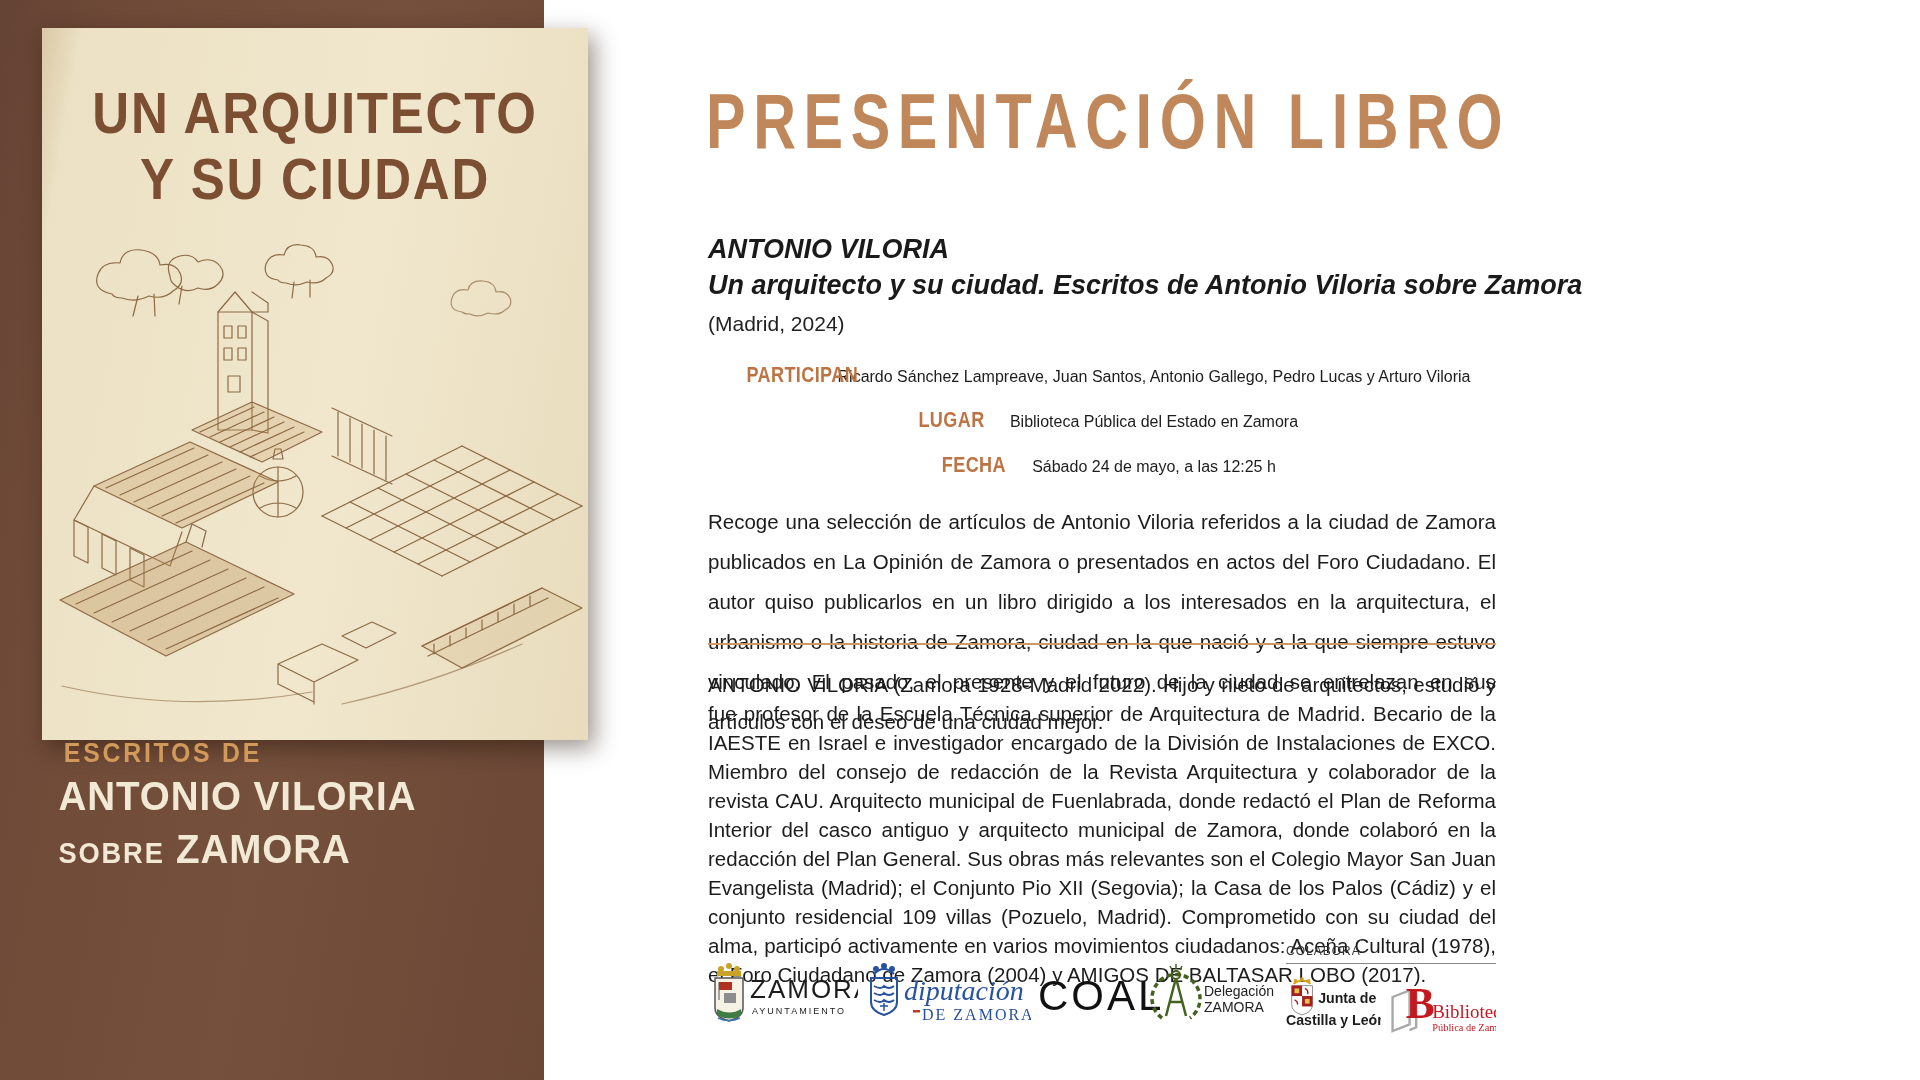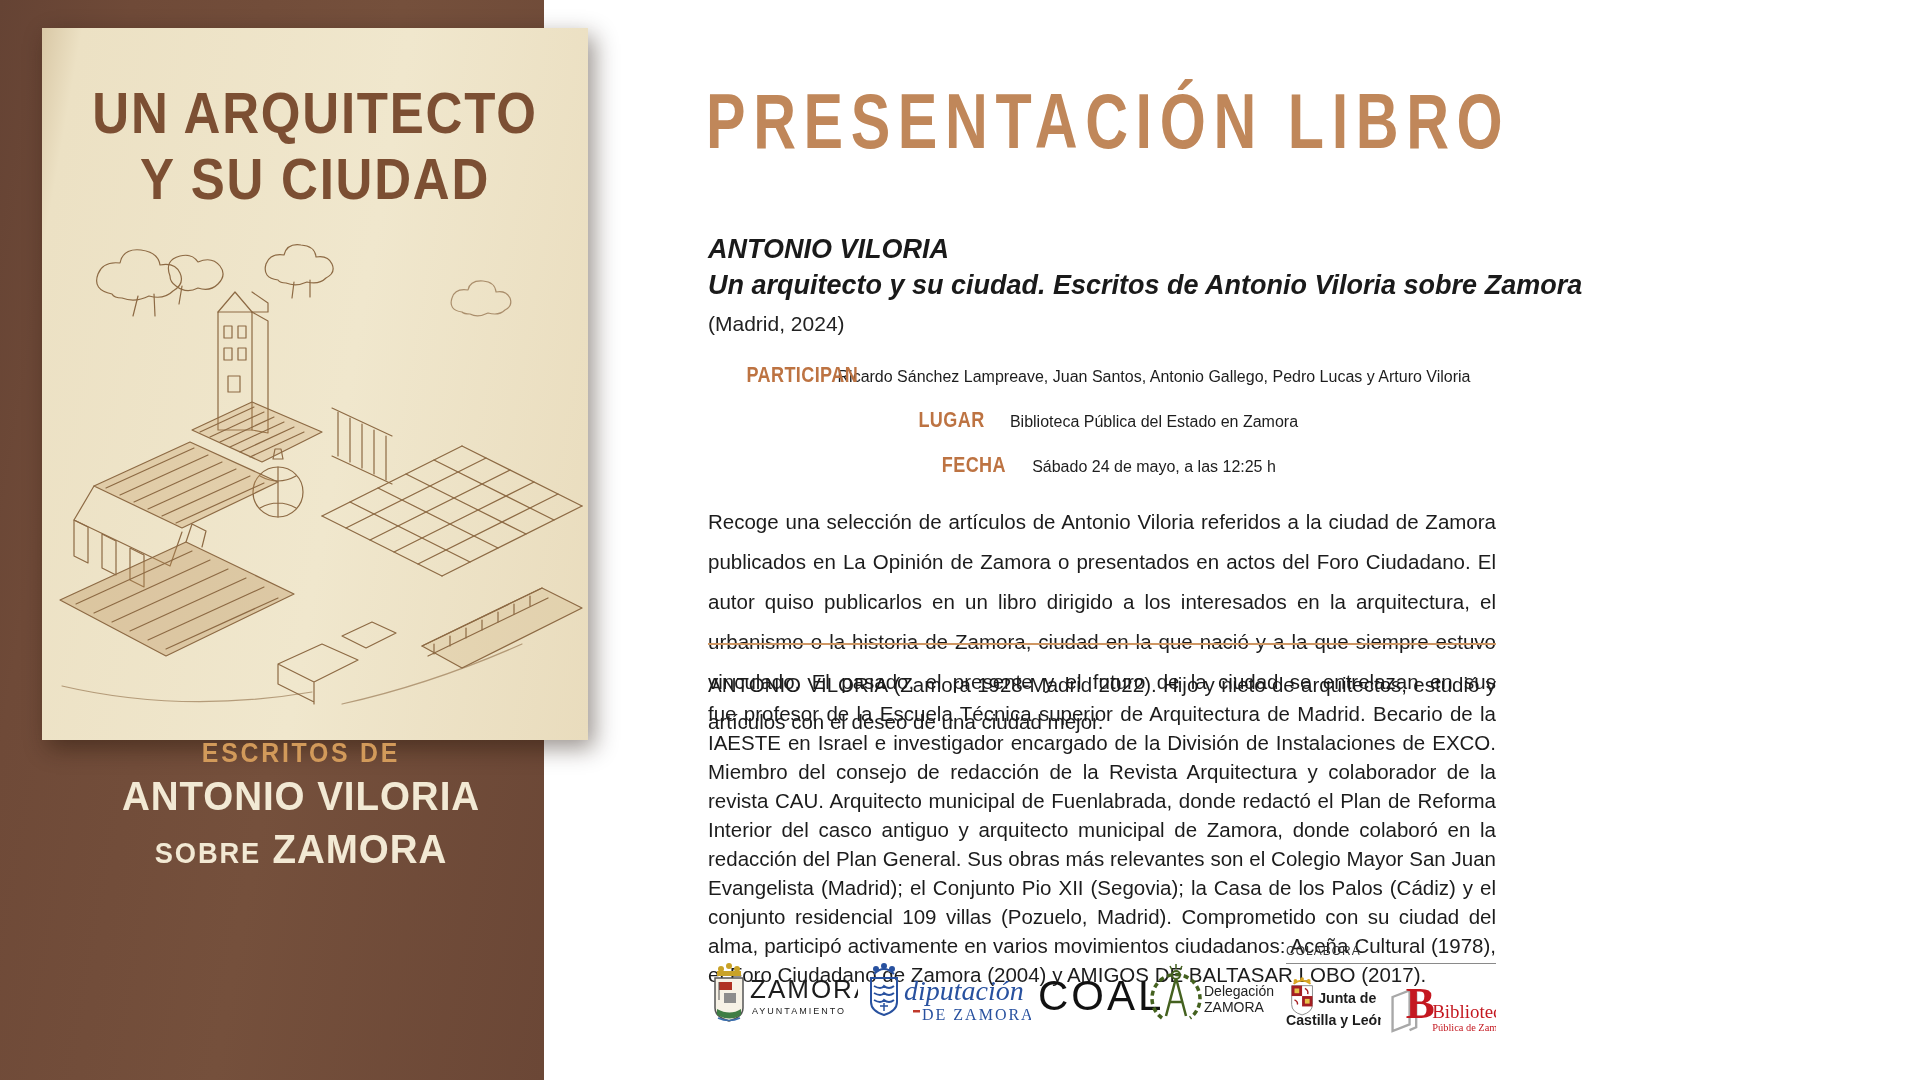--- a/index.html
+++ b/index.html
@@ -11,21 +11,21 @@
   
   .left-panel { left:0; top:0; width:544px; height:1080px;
     background:linear-gradient(100deg,#654334 0%, #6f4a38 18%, #75503c 55%, #6b4736 100%); }
   .book-cover { position:absolute; left:42px; top:28px; width:546px; height:712px;
     background:linear-gradient(100deg,#d9c8a6 0%, #ece1c4 6%, #f0e7cd 55%, #e9dcbd 100%);
     box-shadow:6px 8px 22px rgba(30,15,5,.45); }
   .cover-title { position:absolute; left:0; top:52px; width:100%; text-align:center;
     color:#7c4f33; font-weight:800; font-size:58px; line-height:66px; letter-spacing:2px;
     transform:scaleX(.88); transform-origin:center top; white-space:nowrap; }
   .cover-art { position:absolute; left:0; top:188px; width:546px; height:520px; }
-  .cover-footer { position:absolute; left:28px; top:738px; width:546px; text-align:center; }
+  .cover-footer { position:absolute; left:42px; top:738px; width:546px; text-align:left; }
   .cf-line1 { color:#d29a5a; font-weight:700; font-size:27px; letter-spacing:3px;
               transform:scaleX(.92); transform-origin:center; }
   .cf-line2 { color:#f2e9d4; font-weight:800; font-size:41px; letter-spacing:1px; margin-top:4px;
               transform:scaleX(.94); transform-origin:center; }
   .cf-line3 { color:#f2e9d4; margin-top:6px; transform:scaleX(.94); transform-origin:center; }
   .cf-small { font-weight:700; font-size:29px; letter-spacing:2px; margin-right:12px; }
   .cf-large { font-weight:800; font-size:41px; letter-spacing:1px; }
 
   
   .main-title { left:706px; top:76px; display:inline-block; white-space:nowrap;

